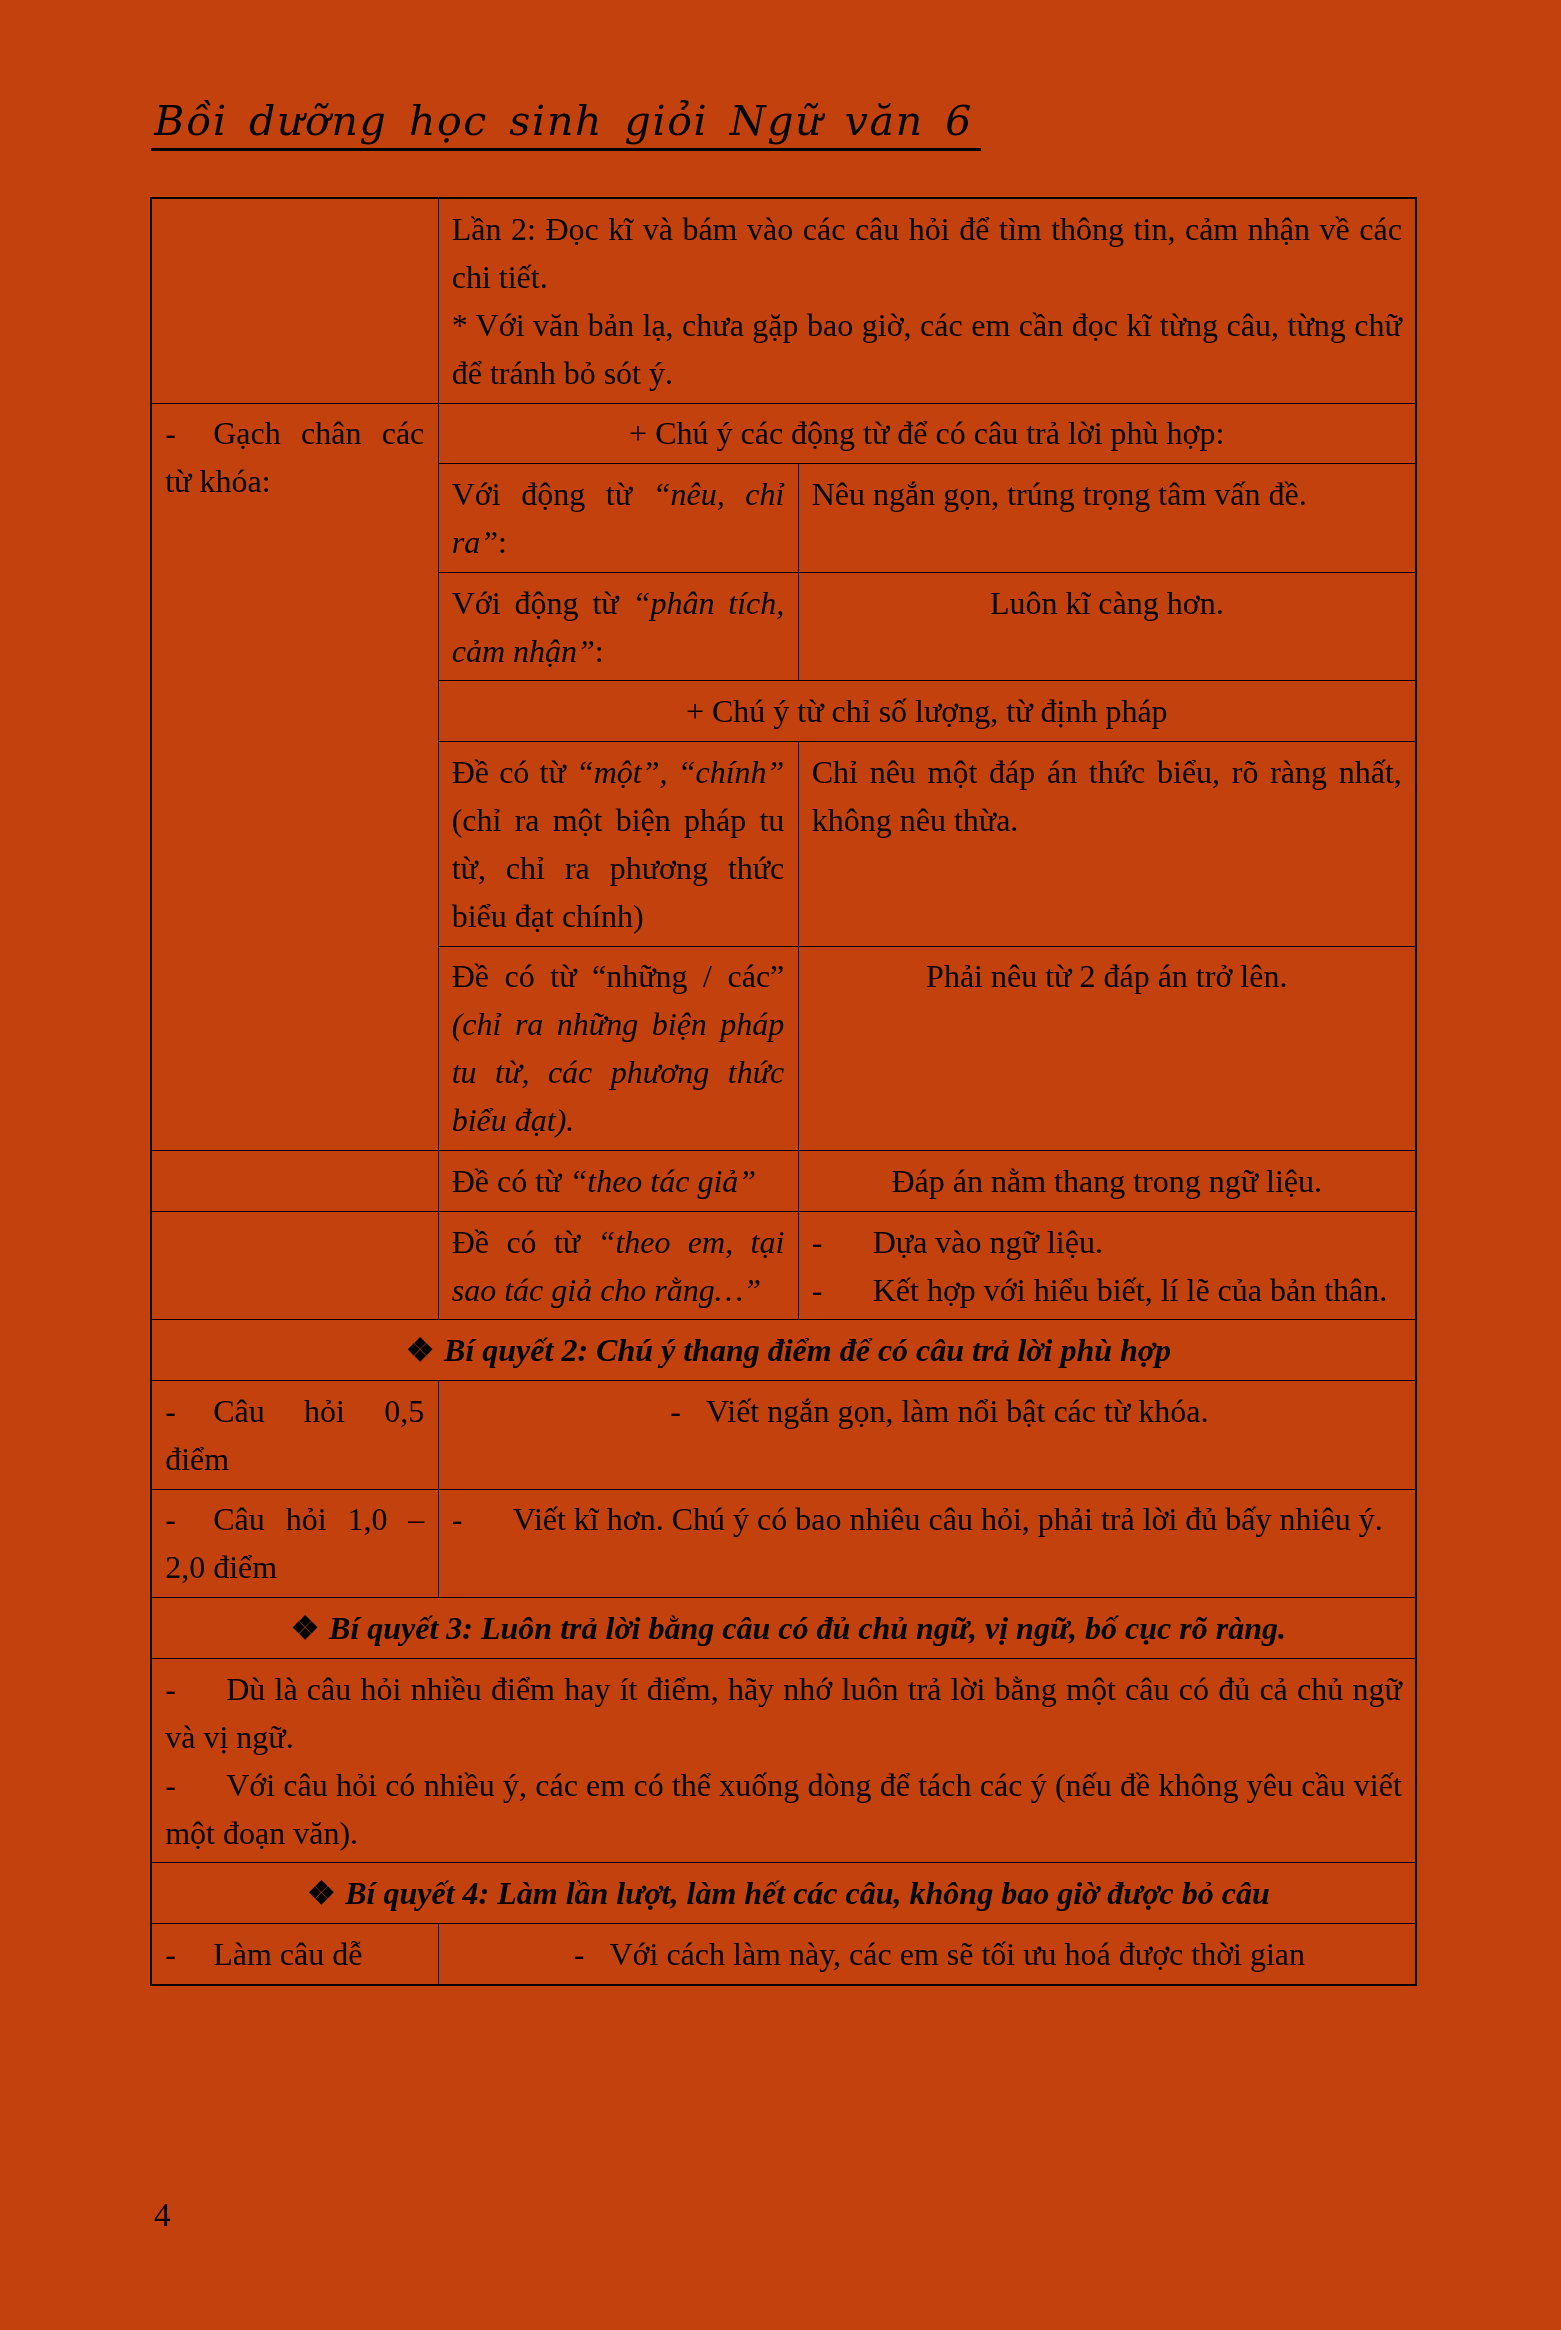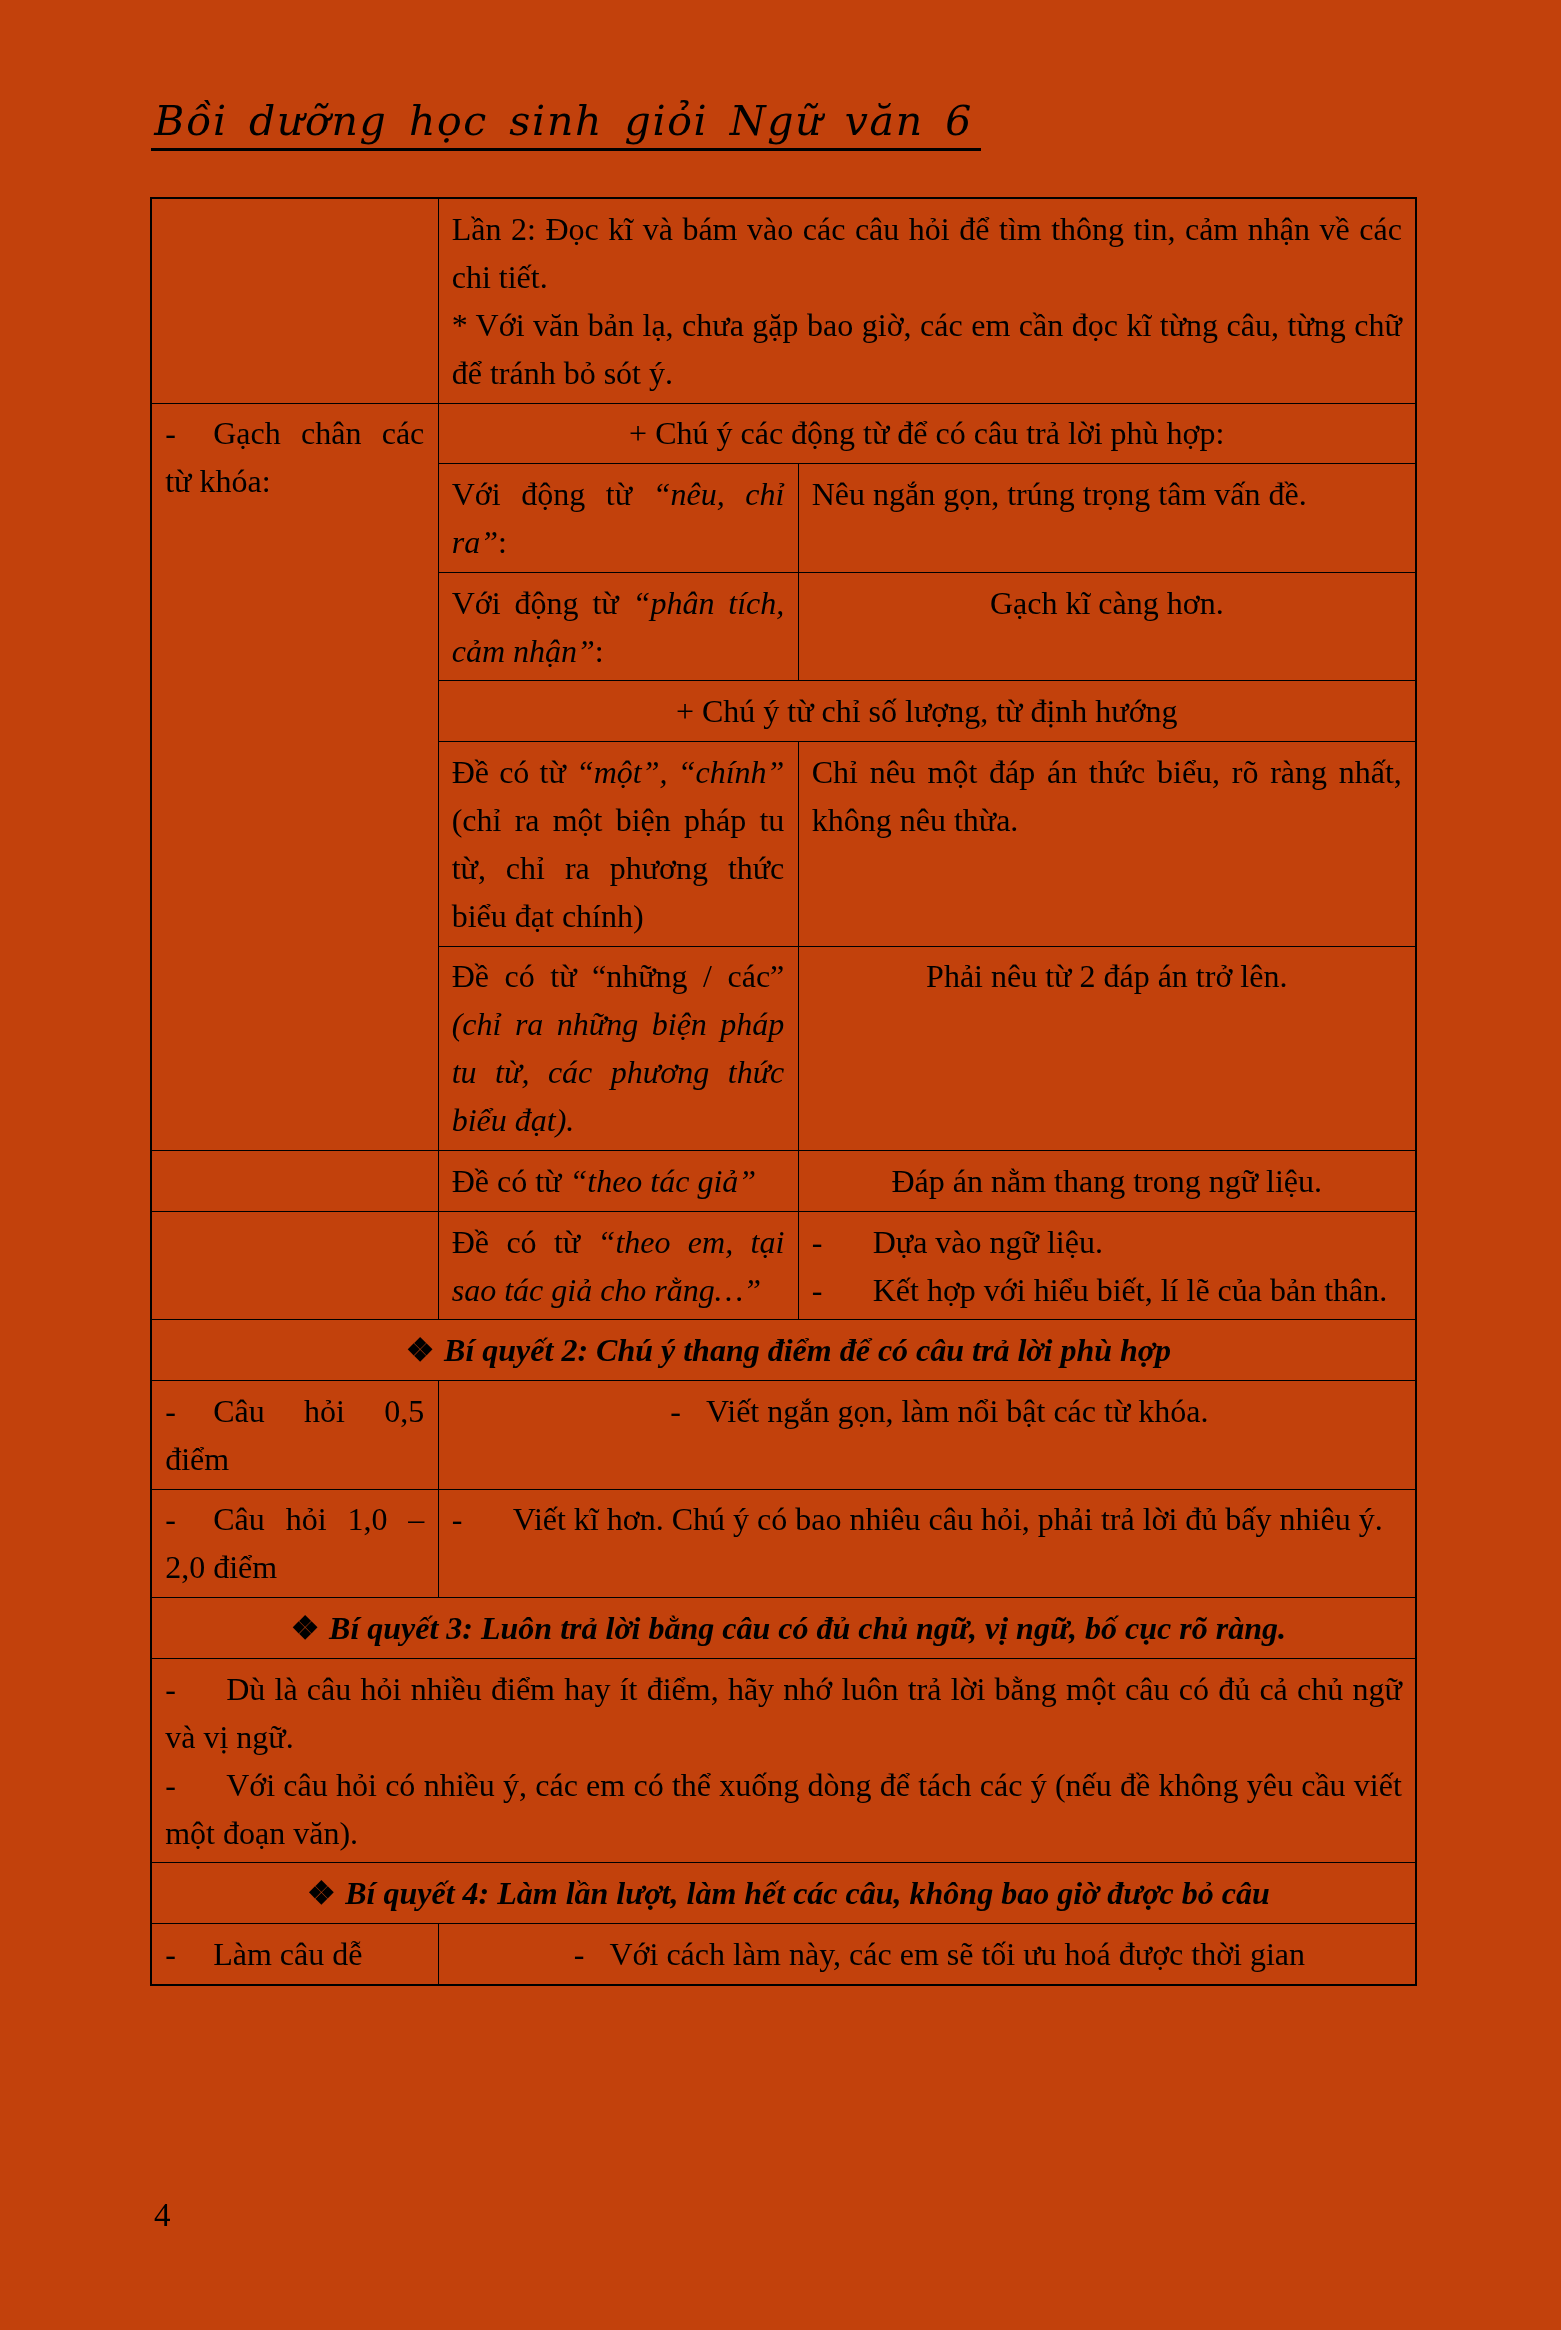--- a/index.html
+++ b/index.html
@@ -108,27 +108,27 @@
       <td>
         <p>Nêu ngắn gọn, trúng trọng tâm vấn đề.</p>
       </td>
     </tr>
 
     <tr>
       <td>
         <p><span>Với động từ </span><span class="it">“phân tích, cảm nhận”</span><span>:</span></p>
       </td>
       <td>
-        <p class="noj">Gạch kĩ càng hơn.</p>
-      </td>
-    </tr>
-
-    <tr>
-      <td colspan="2">
-        <p class="noj">+ Chú ý từ chỉ số lượng, từ định hướng</p>
+        <p class="noj">Luôn kĩ càng hơn.</p>
+      </td>
+    </tr>
+
+    <tr>
+      <td colspan="2">
+        <p class="noj">+ Chú ý từ chỉ số lượng, từ định pháp</p>
       </td>
     </tr>
 
     <tr>
       <td>
         <p><span>Đề có từ </span><span class="it">“một”, “chính”</span><span> (chỉ ra một biện pháp tu từ, chỉ ra phương thức biểu đạt chính)</span></p>
       </td>
       <td>
         <p>Chỉ nêu một đáp án thức biểu, rõ ràng nhất, không nêu thừa.</p>
       </td>

